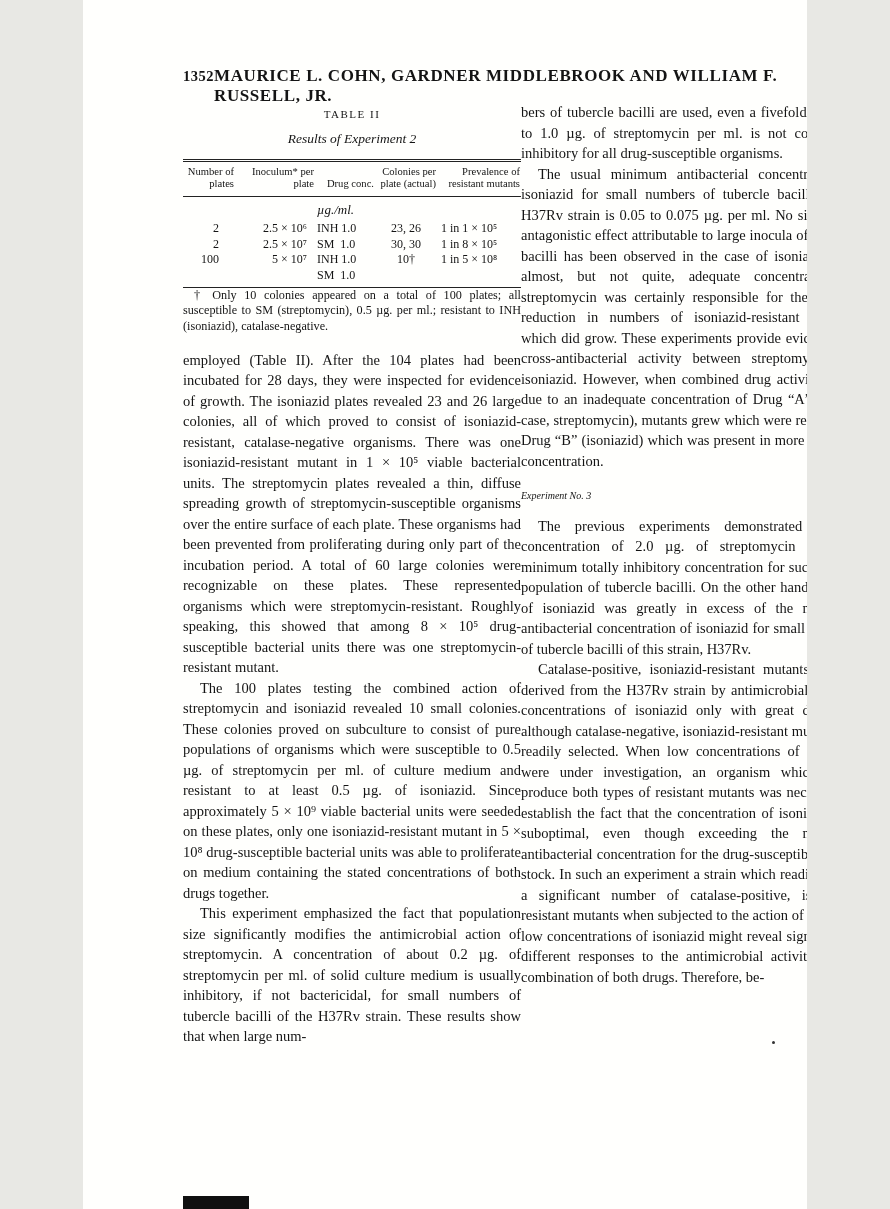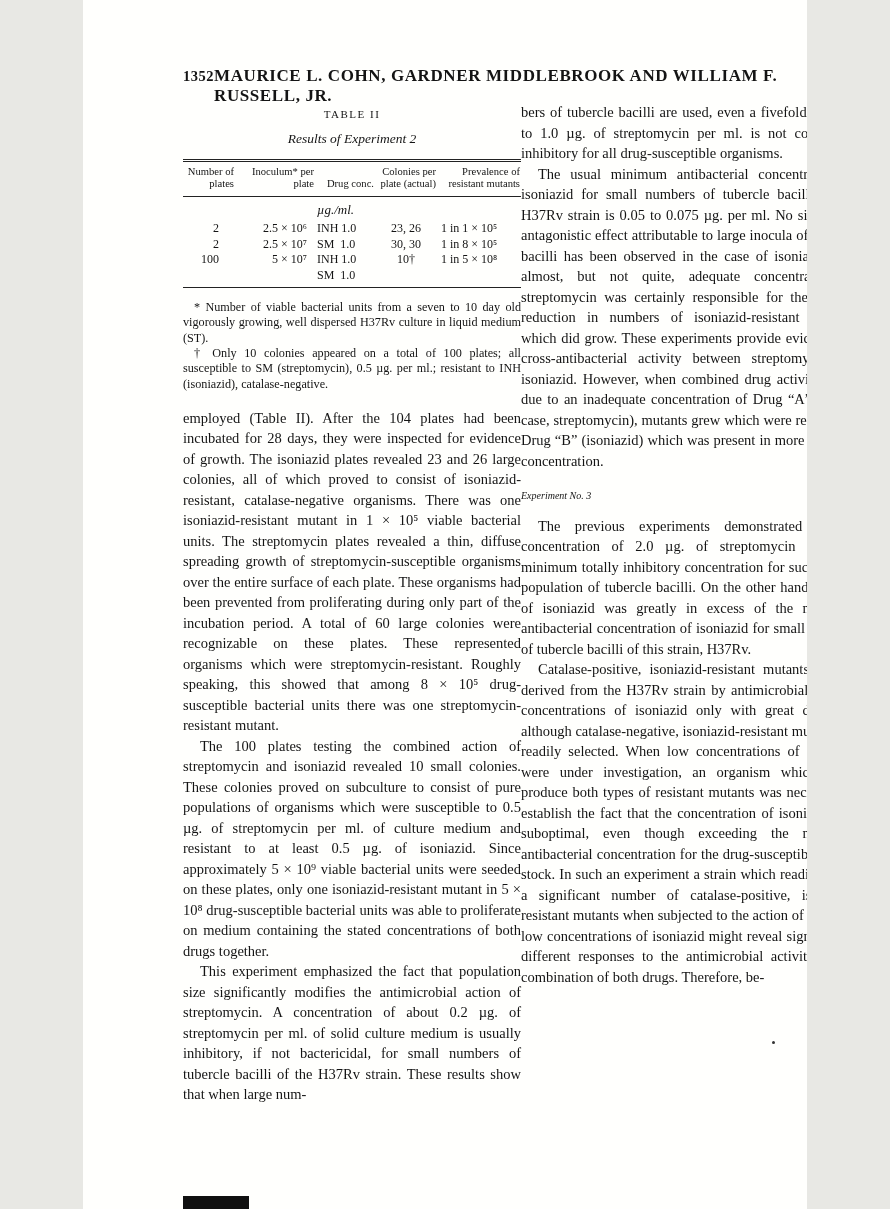--- a/index.html
+++ b/index.html
@@ -203,21 +203,20 @@
             <tr class="last-data">
               <td></td>
               <td></td>
               <td>SM  1.0</td>
               <td></td>
               <td></td>
             </tr>
           </tbody>
         </table>
 
-        <div class="footnote first">* Number of viable bacterial units from a seven to 10 day old vigorously growing, well dispersed H37Rv culture in liquid medium (ST).</div>
         <div class="footnote">† Only 10 colonies appeared on a total of 100 plates; all susceptible to SM (streptomycin), 0.5 µg. per ml.; resistant to INH (isoniazid), catalase-negative.</div>
       </div>
 
       <p class="noindent">employed (Table II).  After the 104 plates had been incubated for 28 days, they were inspected for evidence of growth.  The isoniazid plates revealed 23 and 26 large colonies, all of which proved to consist of isoniazid-resistant, catalase-negative organisms.  There was one isoniazid-resistant mutant in 1 × 10⁵ viable bacterial units.  The streptomycin plates revealed a thin, diffuse spreading growth of streptomycin-susceptible organisms over the entire surface of each plate.  These organisms had been prevented from proliferating during only part of the incubation period.  A total of 60 large colonies were recognizable on these plates. These represented organisms which were streptomycin-resistant.  Roughly speaking, this showed that among 8 × 10⁵ drug-susceptible bacterial units there was one streptomycin-resistant mutant.</p>
       <p>The 100 plates testing the combined action of streptomycin and isoniazid revealed 10 small colonies.  These colonies proved on subculture to consist of pure populations of organisms which were susceptible to 0.5 µg. of streptomycin per ml. of culture medium and resistant to at least 0.5 µg. of isoniazid.  Since approximately 5 × 10⁹ viable bacterial units were seeded on these plates, only one isoniazid-resistant mutant in 5 × 10⁸ drug-susceptible bacterial units was able to proliferate on medium containing the stated concentrations of both drugs together.</p>
       <p>This experiment emphasized the fact that population size significantly modifies the antimicrobial action of streptomycin.  A concentration of about 0.2 µg. of streptomycin per ml. of solid culture medium is usually inhibitory, if not bactericidal, for small numbers of tubercle bacilli of the H37Rv strain.  These results show that when large num-</p>
     </div>
 
     <div class="col">
       <p class="noindent">bers of tubercle bacilli are used, even a fivefold increase to 1.0 µg. of streptomycin per ml. is not completely inhibitory for all drug-susceptible organisms.</p>

